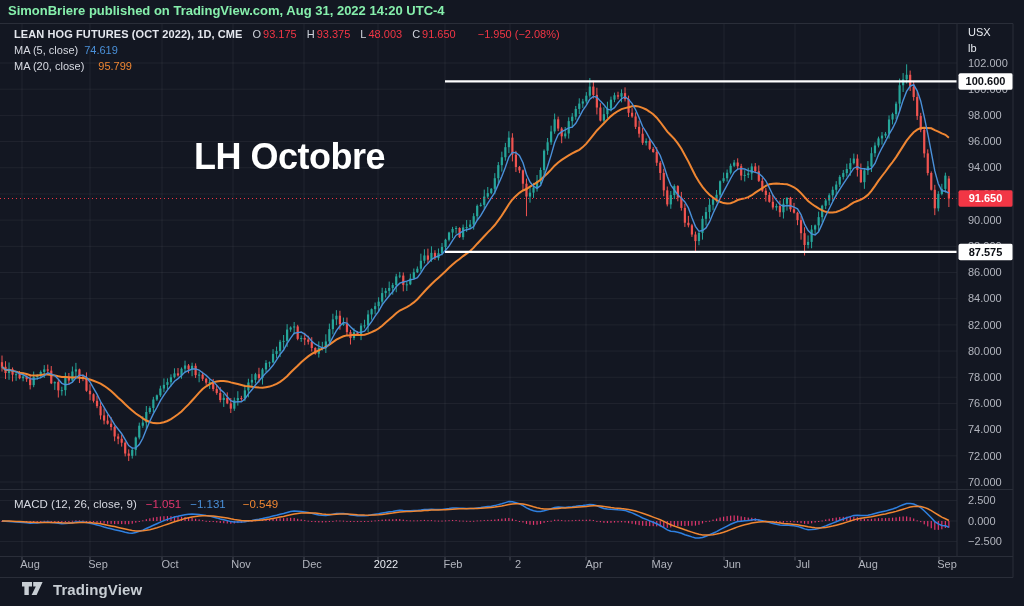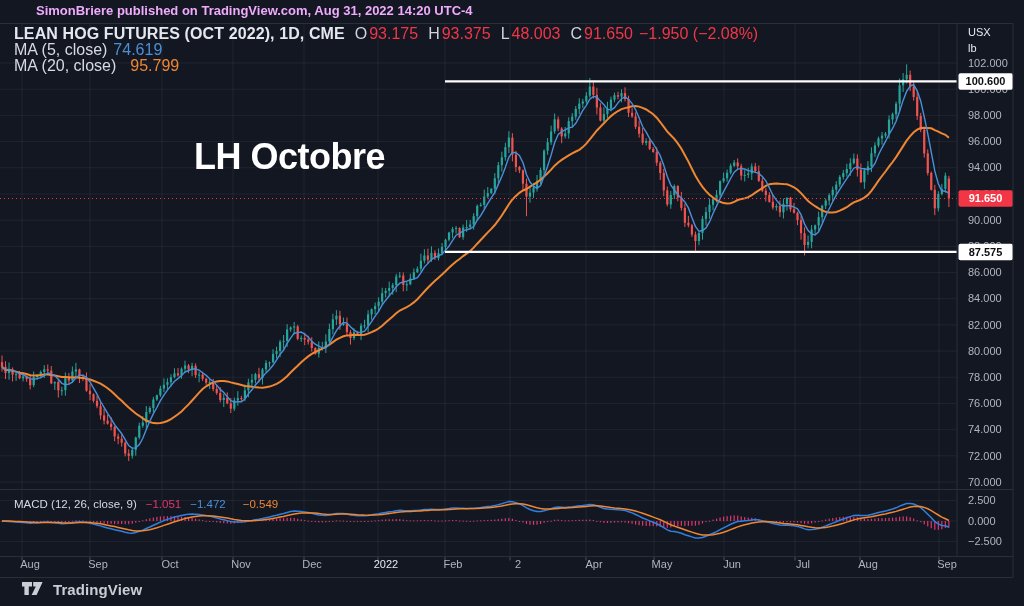--- a/index.html
+++ b/index.html
@@ -1,29 +1,29 @@
 <!DOCTYPE html>
 <html><head>
 <meta charset="utf-8">
 <style>
   html,body{margin:0;padding:0;background:#131722;}
   .stage{position:relative;width:1024px;height:606px;background:#131722;overflow:hidden;
          font-family:"Liberation Sans",sans-serif;}
   svg text{font-family:"Liberation Sans",sans-serif;}
-  .attribution{position:absolute;top:3px;left:8px;font-size:13px;font-weight:700;color:#f0abfc;white-space:nowrap;margin-left:28px;}
+  .attribution{position:absolute;top:3px;left:8px;font-size:13px;font-weight:700;color:#86efac;white-space:nowrap;}
   .legend{position:absolute;top:26px;left:14px;display:flex;flex-direction:column;gap:1px;}
-  .legend .row{display:flex;align-items:center;gap:6px;height:15px;font-size:16px;color:#d7dae2;white-space:nowrap;}
+  .legend .row{display:flex;align-items:center;gap:6px;height:15px;font-size:11px;color:#d7dae2;white-space:nowrap;}
   .sym{font-weight:700;color:#e4e7ee;letter-spacing:.1px;}
   .ohlc{display:flex;gap:2px;margin-left:4px;}
   .ohlc .k{color:#cfd3dc;}
   .c-red{color:#f23645;text-align:right;}
   .c-blue{color:#4a90d9;}
   .c-orange{color:#ef8632;margin-left:8px;}
   .c-hist{color:#e0366e;}
-  .chg{margin-left:0;}
+  .chg{margin-left:16px;}
   .annotation{position:absolute;top:136px;left:194px;font-size:36px;font-weight:700;color:#fff;letter-spacing:-0.5px;}
   .macd-legend{position:absolute;top:496px;left:14px;display:flex;gap:9px;font-size:11.5px;color:#d7dae2;height:15px;align-items:center;white-space:nowrap;text-align:center;}
   .footer{position:absolute;top:581px;left:22px;display:flex;align-items:center;gap:7px;color:#c8ced4;}
   .footer .brand{font-size:15px;font-weight:700;letter-spacing:.1px;}
   .tv-logo{display:inline-flex;align-items:center;}
 </style>
 </head>
 <body>
 
 <div class="stage">
@@ -995,21 +995,21 @@
       <span>MA (20, close)</span>
       <span class="c-orange">95.799</span>
     </div>
   </div>
 
   <div class="annotation">LH Octobre</div>
 
   <div class="macd-legend">
     <span>MACD (12, 26, close, 9)</span>
     <span class="c-hist">−1.051</span>
-    <span class="c-blue">−1.472</span>
+    <span class="c-blue">−1.131</span>
     <span class="c-orange">−0.549</span>
   </div>
 
   <div class="footer">
     <span class="tv-logo">
       <svg width="24" height="16" viewBox="0 0 24 16" fill="#c8ced4">
         <path d="M0 0h10v4.4H6.8V13H2.4V4.4H0z"></path>
         <path d="M11.2 0h9.4L14.6 13H9.6l4.2-8.6h-2.6z"></path>
       </svg>
     </span>

